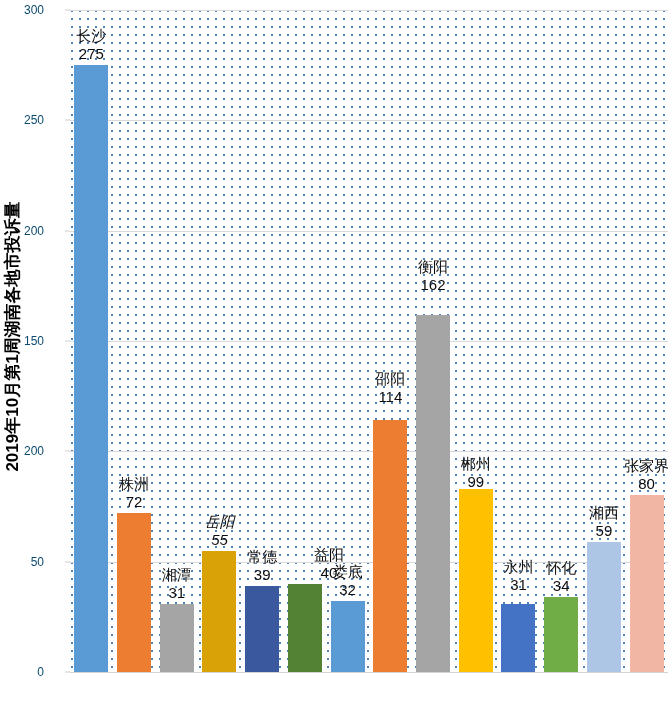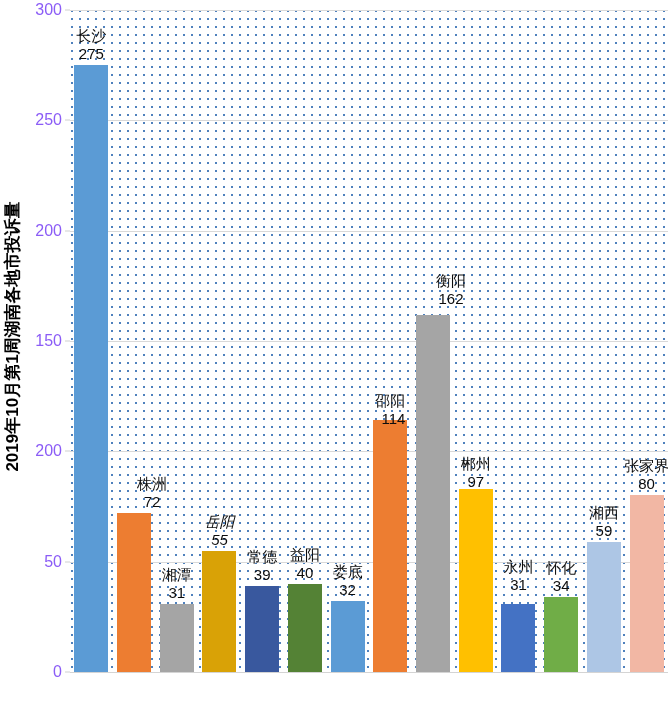--- a/index.html
+++ b/index.html
@@ -47,23 +47,23 @@
   
   #y-tick-labels {
     position: absolute;
     left: 24px;
     top: 0px;
     width: 46px;
     height: 701px;
   }
   .y-tick {
     position: absolute;
-    right: 8px;
-    font-size: 16px;
-    color: #8b5cf6;
+    right: 26px;
+    font-size: 12px;
+    color: #0c4a6e;
     text-align: right;
     transform: translateY(-50%);
     white-space: nowrap;
   }
   .y-tick-mark {
     position: absolute;
     right: 0px;
     width: 5px;
     height: 1px;
     background: #d0d0d0;
@@ -182,21 +182,21 @@
   <div id="bars-layer">
       <div class="bar-slot" style="left: 0px; width: 42.7143px; height: 702px;">
         <div class="bar" style="height: 606.833px; background: rgb(91, 155, 213); left: 4.35714px;"></div>
         <div class="bar-label" style="bottom: 608.833px;">
           <span class="cat">长沙</span>
           <span class="val">275</span>
         </div>
       </div>
       <div class="bar-slot" style="left: 42.7143px; width: 42.7143px; height: 702px;">
         <div class="bar" style="height: 158.88px; background: rgb(237, 125, 49); left: 4.35714px;"></div>
-        <div class="bar-label" style="bottom: 160.88px; margin-left: 18px;">
+        <div class="bar-label" style="bottom: 160.88px;">
           <span class="cat">株洲</span>
           <span class="val">72</span>
         </div>
       </div>
       <div class="bar-slot" style="left: 85.4286px; width: 42.7143px; height: 702px;">
         <div class="bar" style="height: 68.4067px; background: rgb(165, 165, 165); left: 4.35714px;"></div>
         <div class="bar-label" style="bottom: 70.4067px;">
           <span class="cat">湘潭</span>
           <span class="val">31</span>
         </div>
@@ -210,51 +210,51 @@
       </div>
       <div class="bar-slot" style="left: 170.857px; width: 42.7143px; height: 702px;">
         <div class="bar" style="height: 86.06px; background: rgb(57, 88, 158); left: 4.35714px;"></div>
         <div class="bar-label" style="bottom: 88.06px;">
           <span class="cat">常德</span>
           <span class="val">39</span>
         </div>
       </div>
       <div class="bar-slot" style="left: 213.571px; width: 42.7143px; height: 702px;">
         <div class="bar" style="height: 88.2667px; background: rgb(84, 130, 53); left: 4.35714px;"></div>
-        <div class="bar-label" style="bottom: 90.2667px;">
+        <div class="bar-label" style="bottom: 90.2667px; margin-left: 24px;">
           <span class="cat">益阳</span>
           <span class="val">40</span>
         </div>
       </div>
       <div class="bar-slot" style="left: 256.286px; width: 42.7143px; height: 702px;">
         <div class="bar" style="height: 70.6133px; background: rgb(91, 155, 213); left: 4.35714px;"></div>
         <div class="bar-label" style="bottom: 72.6133px;">
           <span class="cat">娄底</span>
           <span class="val">32</span>
         </div>
       </div>
       <div class="bar-slot" style="left: 299px; width: 42.7143px; height: 702px;">
         <div class="bar" style="height: 251.56px; background: rgb(237, 125, 49); left: 4.35714px;"></div>
-        <div class="bar-label" style="bottom: 244px; text-align: right;">
+        <div class="bar-label" style="bottom: 266px;">
           <span class="cat">邵阳</span>
           <span class="val">114</span>
         </div>
       </div>
       <div class="bar-slot" style="left: 341.714px; width: 42.7143px; height: 702px;">
         <div class="bar" style="height: 357.48px; background: rgb(165, 165, 165); left: 4.35714px;"></div>
-        <div class="bar-label" style="bottom: 364px; margin-left: 18px;">
+        <div class="bar-label" style="bottom: 378px;">
           <span class="cat">衡阳</span>
           <span class="val">162</span>
         </div>
       </div>
       <div class="bar-slot" style="left: 384.429px; width: 42.7143px; height: 702px;">
         <div class="bar" style="height: 183.153px; background: rgb(255, 192, 0); left: 4.35714px;"></div>
         <div class="bar-label" style="bottom: 181px;">
           <span class="cat">郴州</span>
-          <span class="val">97</span>
+          <span class="val">99</span>
         </div>
       </div>
       <div class="bar-slot" style="left: 427.143px; width: 42.7143px; height: 702px;">
         <div class="bar" style="height: 68.4067px; background: rgb(68, 114, 196); left: 4.35714px;"></div>
         <div class="bar-label" style="bottom: 78px;">
           <span class="cat">永州</span>
           <span class="val">31</span>
         </div>
       </div>
       <div class="bar-slot" style="left: 469.857px; width: 42.7143px; height: 702px;">

